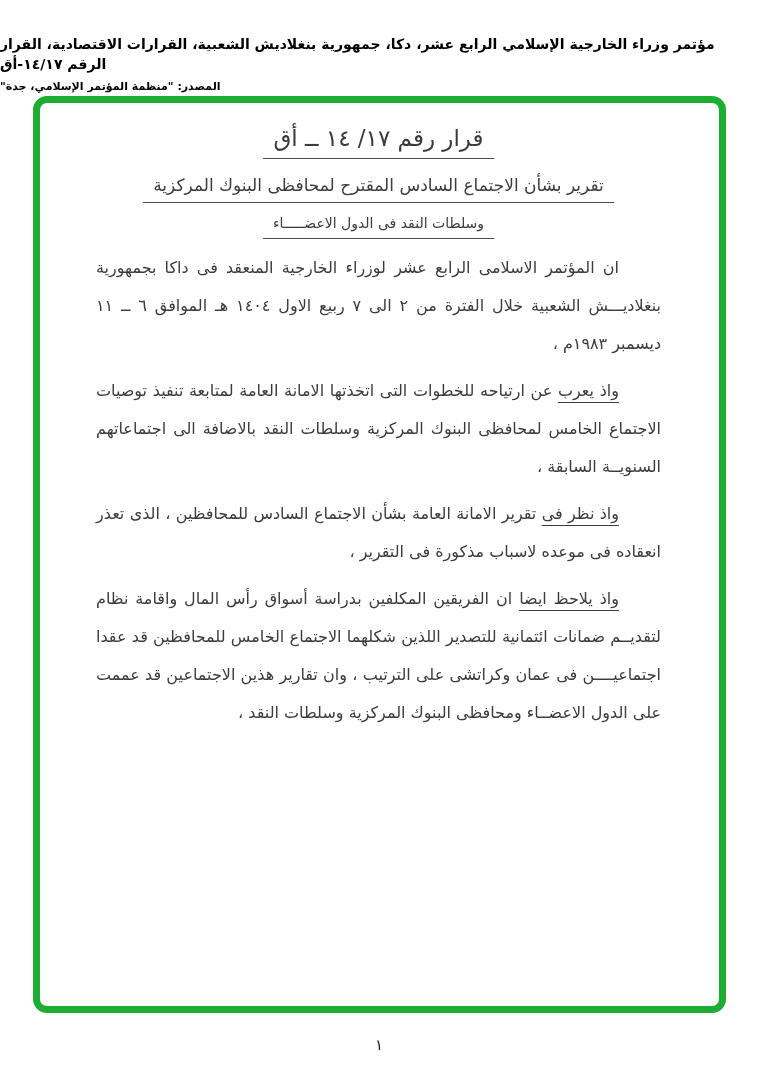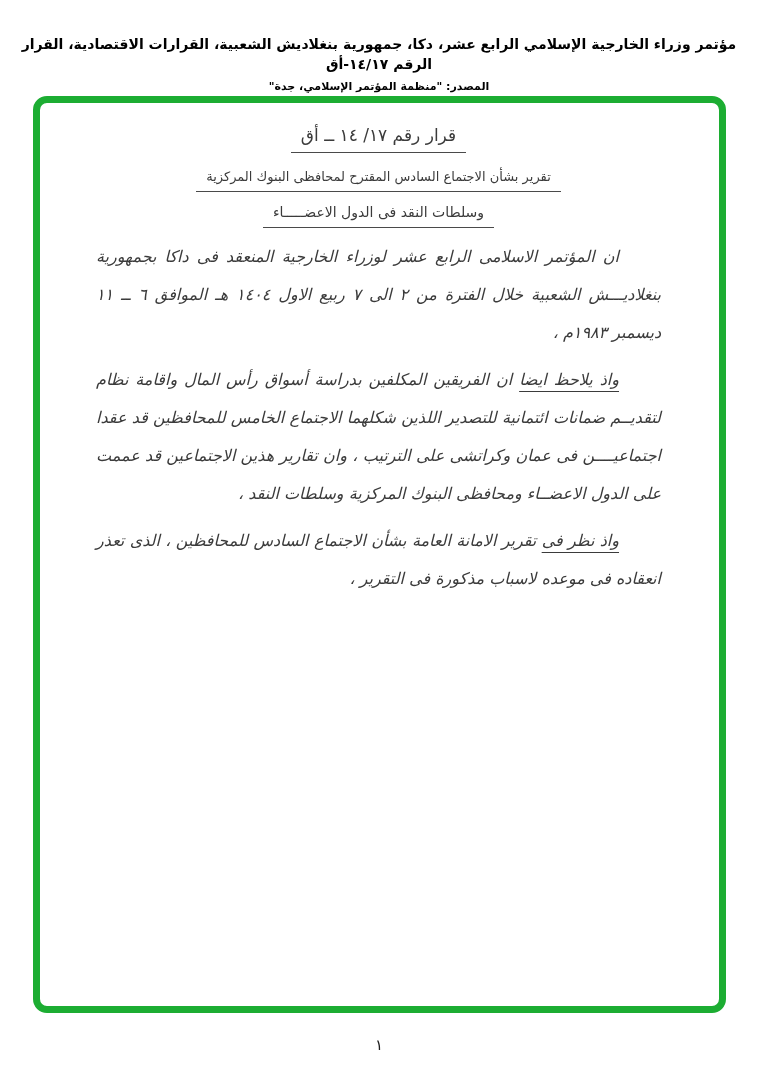--- a/index.html
+++ b/index.html
@@ -14,21 +14,21 @@
     font-family: "DejaVu Sans", sans-serif;
     overflow: hidden;
   }
 
   
   .page-header {
     position: absolute;
     top: 34px;
     left: 0;
     right: 0;
-    text-align: center;
+    text-align: left;
     direction: rtl;
     color: #000000;
   }
   .page-header .cite-line {
     font-size: 14px;
     font-weight: bold;
     letter-spacing: 0;
     line-height: 20px;
   }
   .page-header .source-line {
@@ -62,31 +62,30 @@
 
   .title-line {
     text-align: center;
     direction: rtl;
   }
   .title-line .u {
     display: inline-block;
     border-bottom: 1px solid #4a4a4a;
     padding: 0 10px 7px;
   }
-  .title-res-number { font-size: 17px; margin-bottom: 16px; }
-  .title-subject-1  { font-size: 13px; margin-bottom: 12px; }
+  .title-res-number { font-size: 23px; margin-bottom: 16px; }
+  .title-subject-1  { font-size: 17px; margin-bottom: 12px; }
   .title-subject-2  { font-size: 14px; margin-bottom: 10px; }
 
   .clause {
     text-align: justify;
     text-align-last: right;
     line-height: 38px;
     margin: 9px 0 0 0;
     text-indent: 42px;
-    font-style: italic;
   }
   .clause .lead {
     text-decoration: underline;
     text-underline-offset: 6px;
     text-decoration-thickness: 1px;
   }
 
   .operative-item {
     line-height: 38px;
     margin-top: 12px;
@@ -132,23 +131,24 @@
     <div class="title-line title-subject-1">
       <span class="u">تقرير بشأن الاجتماع السادس المقترح لمحافظى البنوك المركزية</span>
     </div>
     <div class="title-line title-subject-2">
       <span class="u">وسلطات النقد فى الدول الاعضـــــاء</span>
     </div>
 
     <p class="clause"><span class="lead"></span><span>ان المؤتمر الاسلامى الرابع عشر لوزراء الخارجية المنعقد فى داكا بجمهورية بنغلاديـــش الشعبية خلال الفترة من ٢ الى ٧ ربيع الاول ١٤٠٤ هـ الموافق ٦ ــ ١١ ديسمبر ١٩٨٣م ،</span></p>
 
 
+    <p class="clause"><span class="lead">واذ يعرب</span><span> عن ارتياحه للخطوات التى اتخذتها الامانة العامة لمتابعة تنفيذ توصيات الاجتماع الخامس لمحافظى البنوك المركزية وسلطات النقد بالاضافة الى اجتماعاتهم السنويــة السابقة ،</span></p>
+
+    <p class="clause"><span class="lead">واذ نظر فى</span><span> تقرير الامانة العامة بشأن الاجتماع السادس للمحافظين ، الذى تعذر انعقاده فى موعده لاسباب مذكورة فى التقرير ،</span></p>
 
     <p class="clause"><span class="lead">واذ يلاحظ ايضا</span><span> ان الفريقين المكلفين بدراسة أسواق رأس المال واقامة نظام لتقديــم ضمانات ائتمانية للتصدير اللذين شكلهما الاجتماع الخامس للمحافظين قد عقدا اجتماعيــــن فى عمان وكراتشى على الترتيب ، وان تقارير هذين الاجتماعين قد عممت على الدول الاعضــاء ومحافظى البنوك المركزية وسلطات النقد ،</span></p>
-
-    <p class="clause"><span class="lead">واذ نظر فى</span><span> تقرير الامانة العامة بشأن الاجتماع السادس للمحافظين ، الذى تعذر انعقاده فى موعده لاسباب مذكورة فى التقرير ،</span></p>
 
 
 
   </div>
 </div>
 
 <div class="page-number">١</div>
 
 </body></html>

